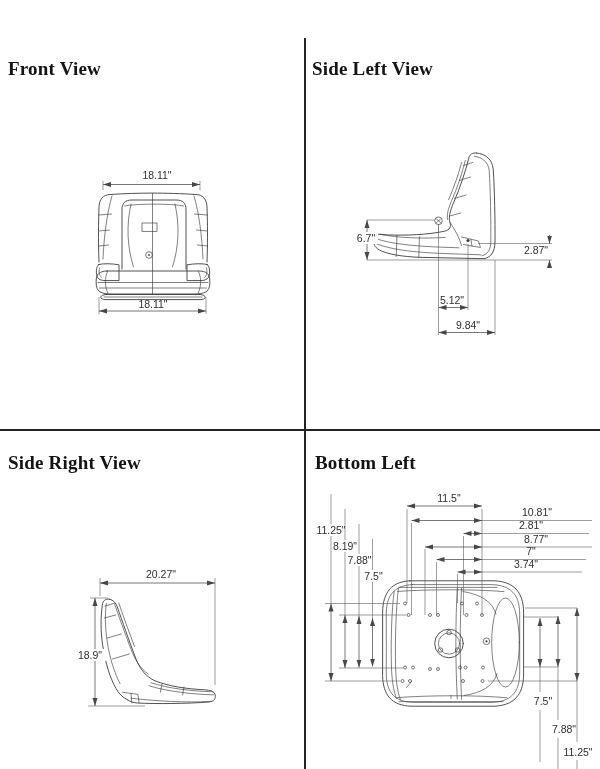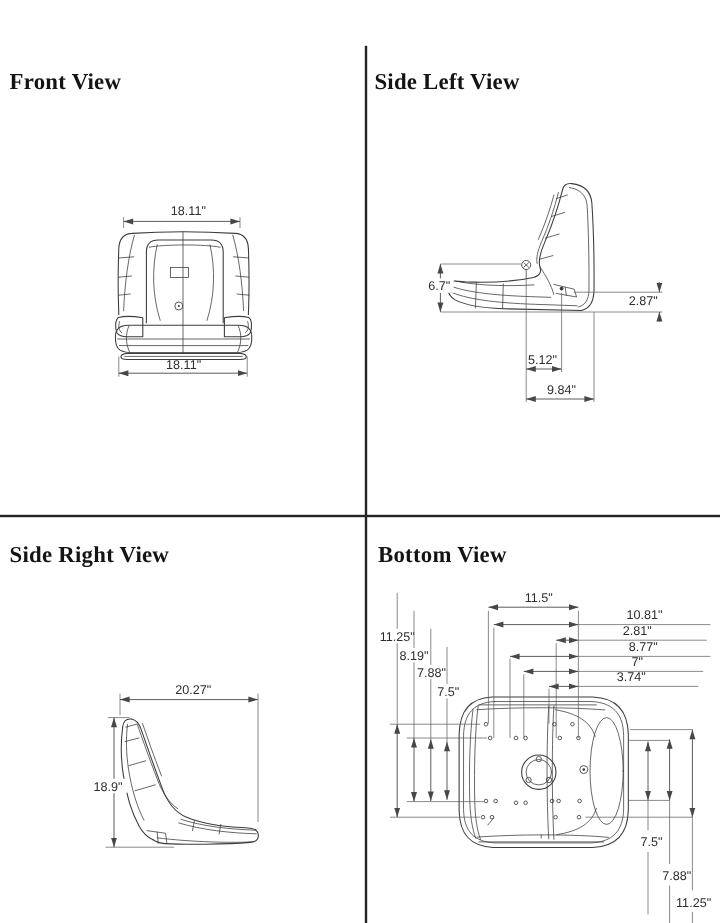--- a/index.html
+++ b/index.html
@@ -179,21 +179,21 @@
       <g>
         <path class="ext" d="M90,560 L108,560 M88,668 L145,668"></path>
         <line class="dim" x1="95" y1="560" x2="95" y2="668" marker-start="url(#r-s)" marker-end="url(#r-e)"></line>
         <rect class="lblbg" x="75" y="611" width="31" height="12"></rect>
         <text class="dimtxt" x="90" y="621">18.9"</text>
       </g>
     </svg>
   </section>
 
   <section class="q q-br">
-    <h2 class="vtitle">Bottom View</h2>
+    <h2 class="vtitle">Bottom Left</h2>
     <svg class="draw" width="294" height="376" viewBox="306 393 294 376">
       <defs>
         <marker id="b-e" orient="auto" markerUnits="userSpaceOnUse" markerWidth="9" markerHeight="7" refX="8" refY="3.5">
             <path d="M0,1 L8,3.5 L0,6 Z"></path>
           </marker>
         <marker id="b-s" orient="auto" markerUnits="userSpaceOnUse" markerWidth="9" markerHeight="7" refX="0.5" refY="3.5">
             <path d="M8.5,1 L0.5,3.5 L8.5,6 Z"></path>
           </marker>
       </defs>
 

